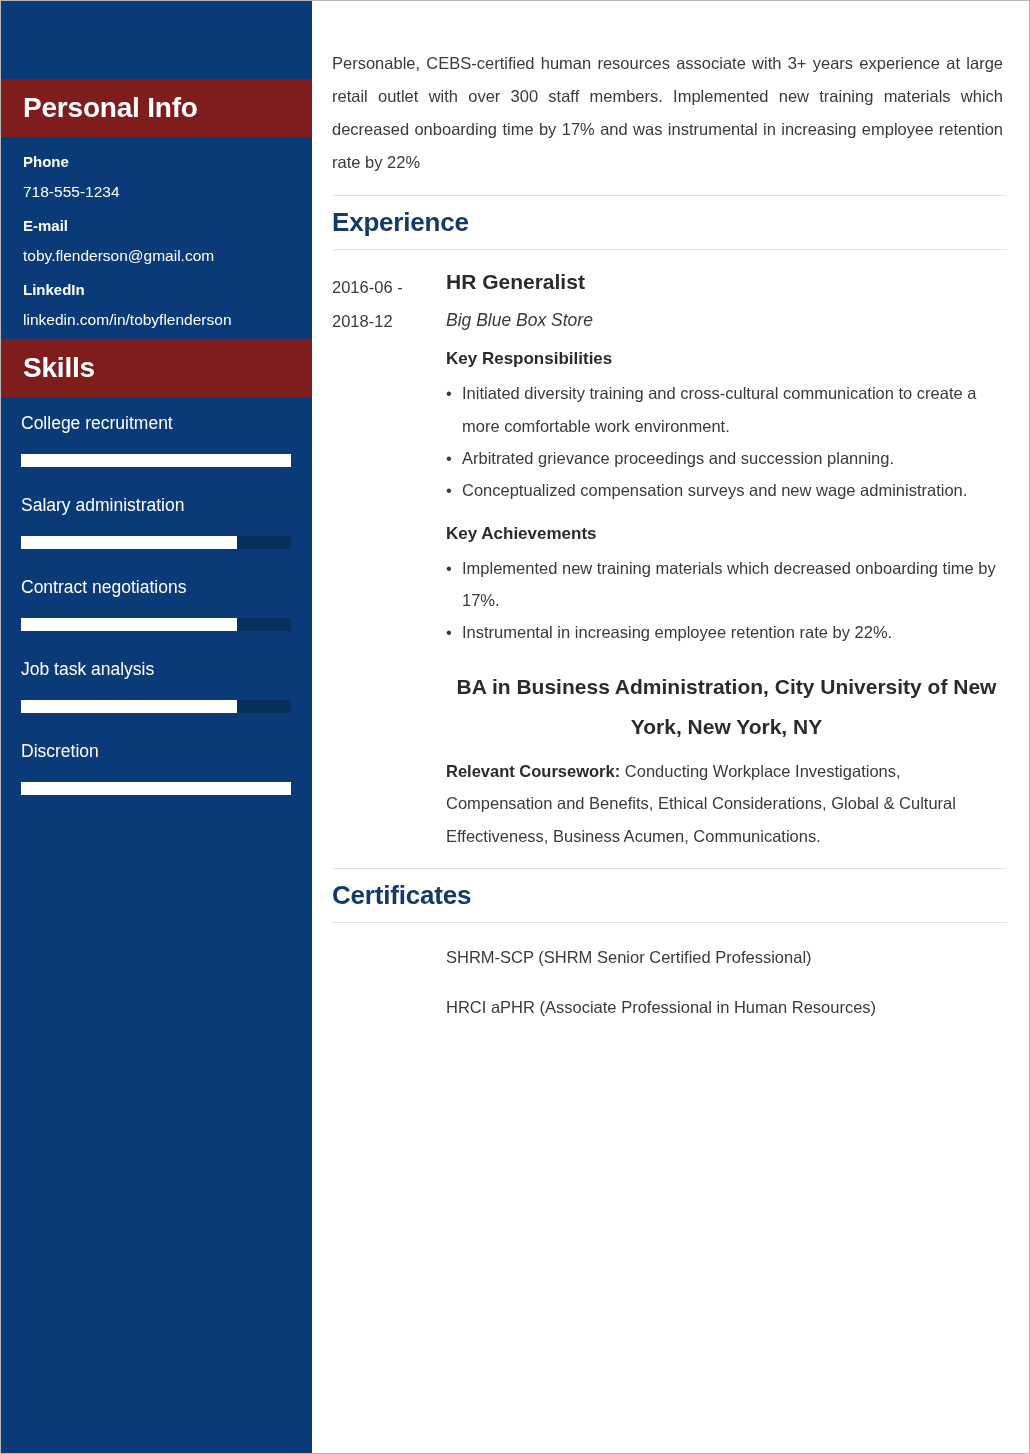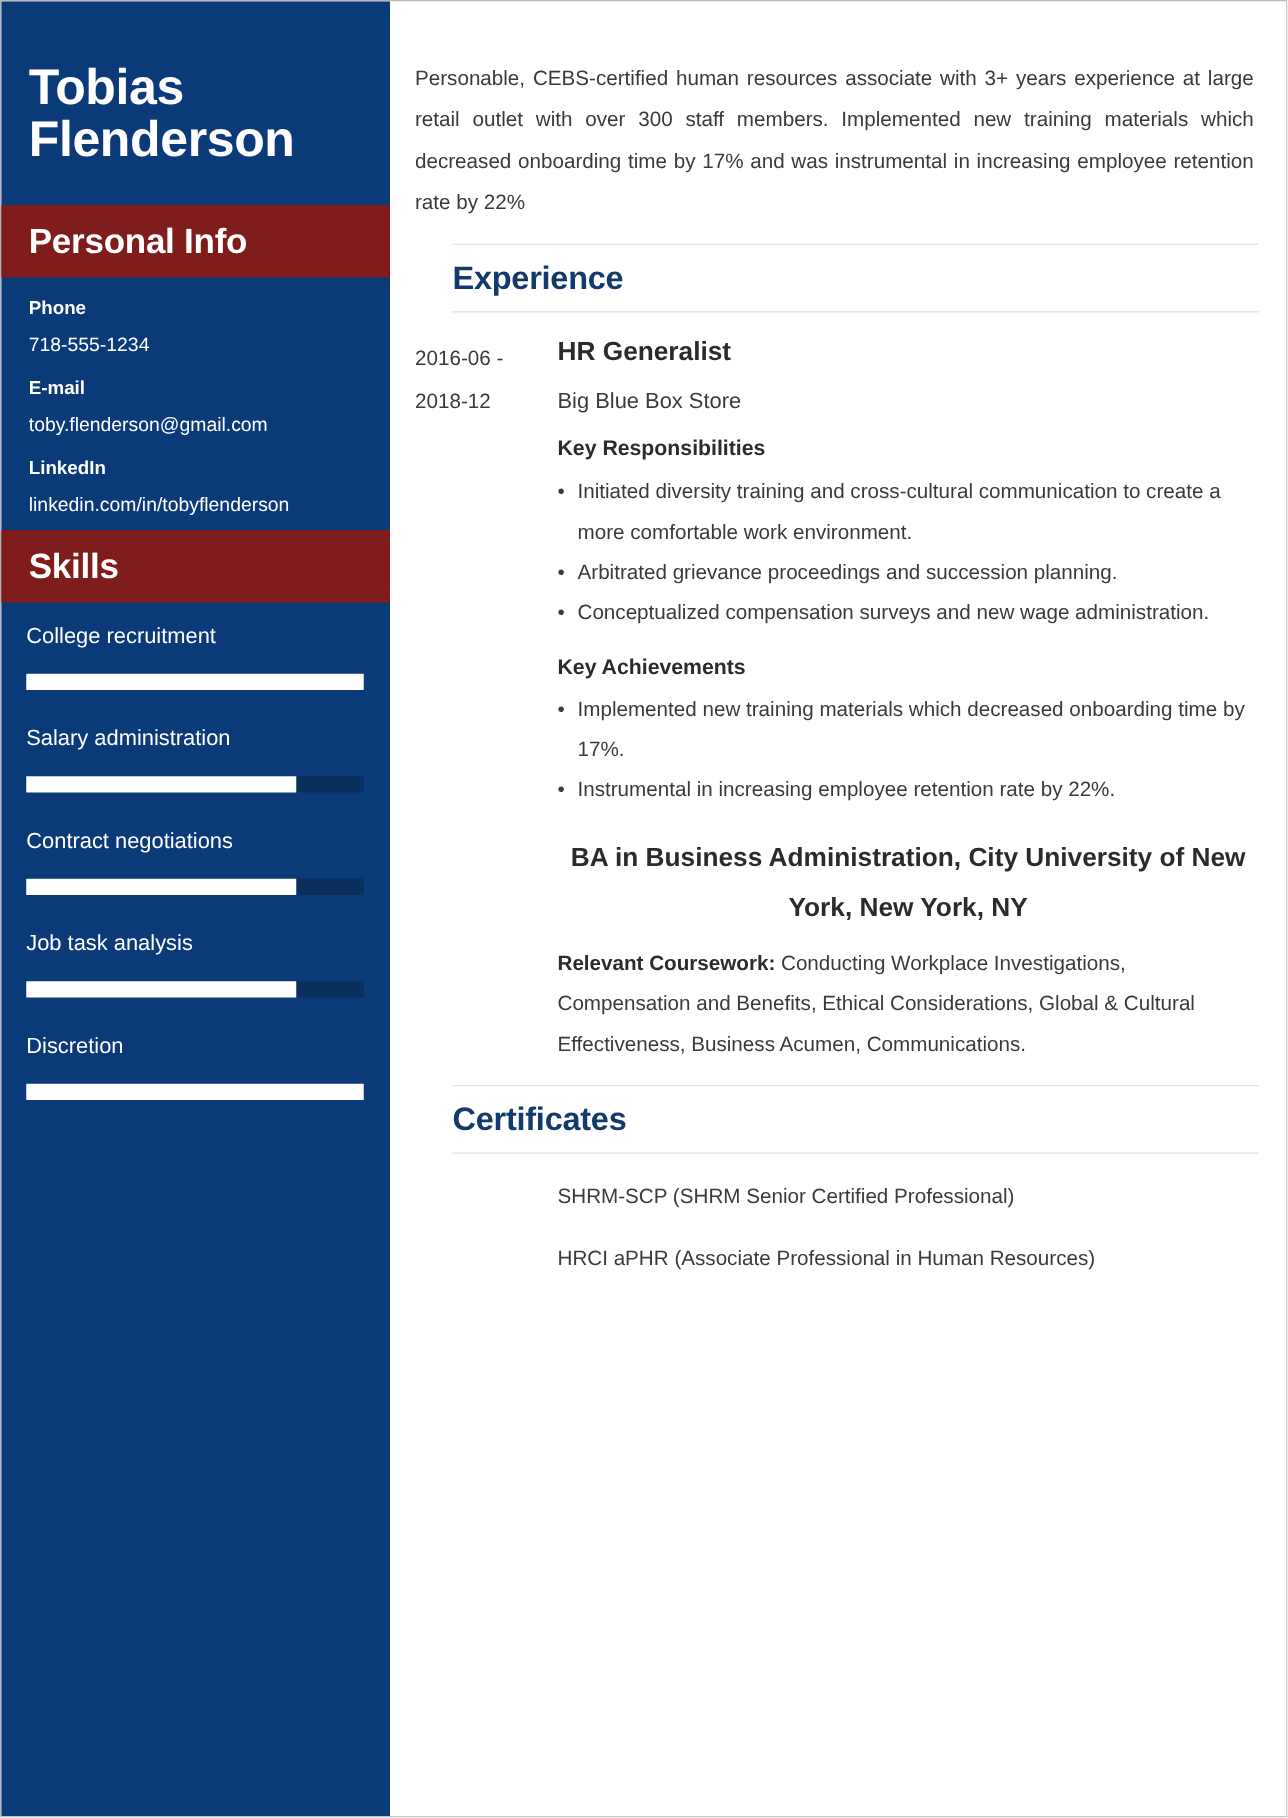--- a/index.html
+++ b/index.html
@@ -121,21 +121,20 @@
     text-align: justify;
     padding-right: 4px;
   }
 
   .section { margin-top: 16px; }
 
   .section-head {
     border-top: 1px solid #e2e2e2;
     border-bottom: 1px solid #e2e2e2;
     padding: 11px 0 11px 0;
-    margin-left: 30px;
   }
 
   .section-title {
     font-size: 26px;
     font-weight: bold;
     color: #133a6b;
     letter-spacing: -0.2px;
   }
 
   .entry {
@@ -155,20 +154,21 @@
 
   .entry-role {
     font-size: 21px;
     font-weight: bold;
     color: #2b2b2b;
     line-height: 1.35;
   }
 
   .entry-company {
     font-size: 17.5px;
+    font-style: italic;
     color: #3a3a3a;
     margin-top: 14px;
   }
 
   .sub-head {
     font-size: 17px;
     font-weight: bold;
     color: #2b2b2b;
     margin-top: 18px;
   }
@@ -230,21 +230,20 @@
   }
 </style>
 </head>
 <body>
 
 <div class="page">
 
   <aside class="sidebar">
 
     <div class="name-block">
-      <div class="full-name">Tobias Flenderson</div>
     </div>
 
     <div class="side-band">Personal Info</div>
 
     <div class="side-body">
       <div class="info-label">Phone</div>
       <div class="info-value">718-555-1234</div>
 
       <div class="info-label">E-mail</div>
       <div class="info-value">toby.flenderson@gmail.com</div>

